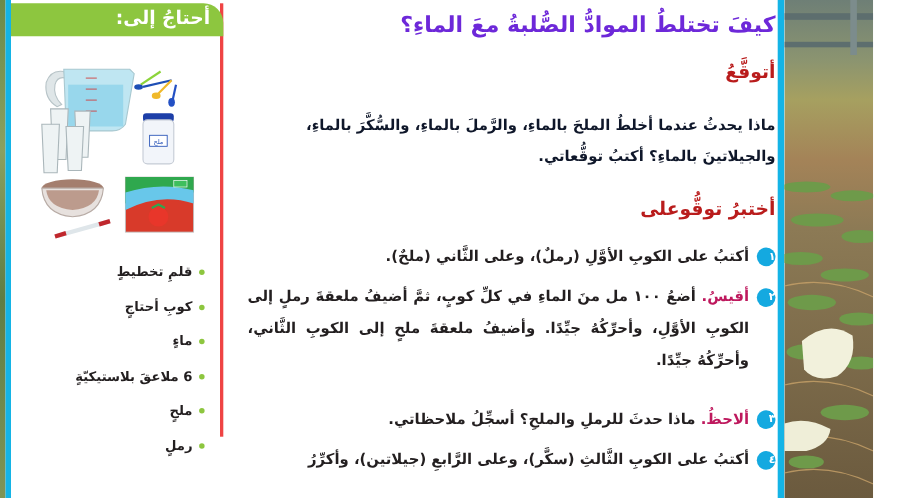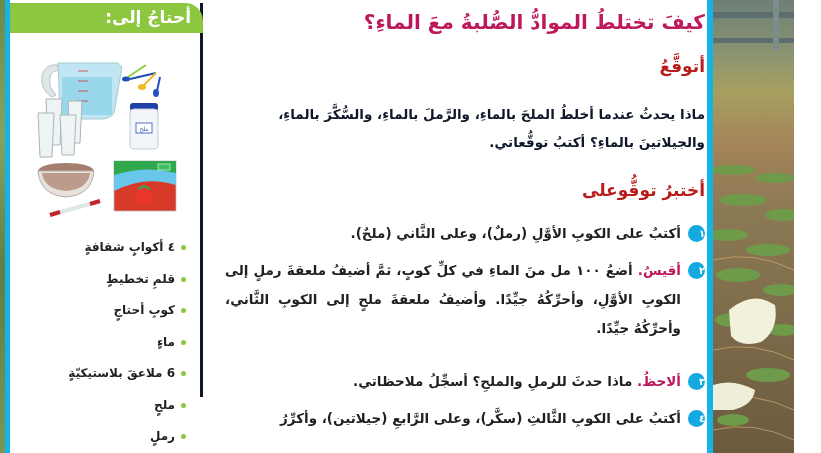--- a/index.html
+++ b/index.html
@@ -11,21 +11,21 @@
       position: absolute; left: 0; top: 0; width: 5px; height: 453px;
       background: linear-gradient(180deg, #6b8a4a 0%, #8aa060 30%, #5f7d45 60%, #7e9456 100%);
     }
     .left-blue {
       position: absolute; left: 5px; top: 0; width: 5px; height: 453px; background: #14b4e6;
     }
 
     
     .materials {
       position: absolute; left: 10px; top: 3px; width: 193px; height: 394px;
-      border-right: 3px solid #0f172a;
+      border-right: 3px solid #ef4444;
     }
     .materials-header {
       position: absolute; left: 0; top: 0; width: 193px; height: 30px;
       background: #8dc63f; border-top-right-radius: 18px;
       color: #fff; font-weight: bold; font-size: 17px; direction: rtl;
       padding-right: 12px; line-height: 28px; text-align: right;
     }
     .materials-images { position: absolute; left: 0; top: 32px; width: 190px; height: 190px; }
     .mat-list {
       position: absolute; right: 14px; top: 235px; list-style: none; direction: rtl;
@@ -37,21 +37,21 @@
     }
     .mat-list li .dot {
       display: inline-block; width: 5px; height: 5px; border-radius: 50%;
       background: #8dc63f; margin-left: 6px; vertical-align: middle;
     }
 
     
     .main { position: absolute; left: 215px; top: 0; width: 490px; height: 453px; direction: rtl; }
     .title {
       position: absolute; right: 0; top: 10px; font-size: 20px; font-weight: bold;
-      color: #be185d; white-space: nowrap;
+      color: #6d28d9; white-space: nowrap;
     }
     .section-heading {
       position: absolute; right: 0; font-size: 17px; font-weight: bold; color: #b91c1c;
       white-space: nowrap;
     }
     .para {
       position: absolute; right: 0; font-size: 13.5px; font-weight: bold; color: #0f172a;
       line-height: 28px; width: 480px; text-align: right;
     }
     .step {
@@ -136,21 +136,20 @@
 
       <g>
         <line x1="40" y1="180" x2="90" y2="166" stroke="#dfe6ea" stroke-width="4"></line>
         <line x1="40" y1="180" x2="50" y2="177" stroke="#c0272d" stroke-width="4"></line>
         <line x1="80" y1="169" x2="90" y2="166" stroke="#c0272d" stroke-width="4"></line>
       </g>
     </svg>
   </div>
 
   <ul class="mat-list">
-    <li><span class="dot"></span><span>٤ أكوابٍ شفافةٍ</span></li>
     <li><span class="dot"></span><span>قلمِ تخطيطٍ</span></li>
     <li><span class="dot"></span><span>كوبِ أحتاجٍ</span></li>
     <li><span class="dot"></span><span>ماءٍ</span></li>
     <li><span class="dot"></span><span>6 ملاعقَ بلاستيكيّةٍ</span></li>
     <li><span class="dot"></span><span>ملحٍ</span></li>
     <li><span class="dot"></span><span>رملٍ</span></li>
   </ul>
 </div>
 
 <div class="main">

